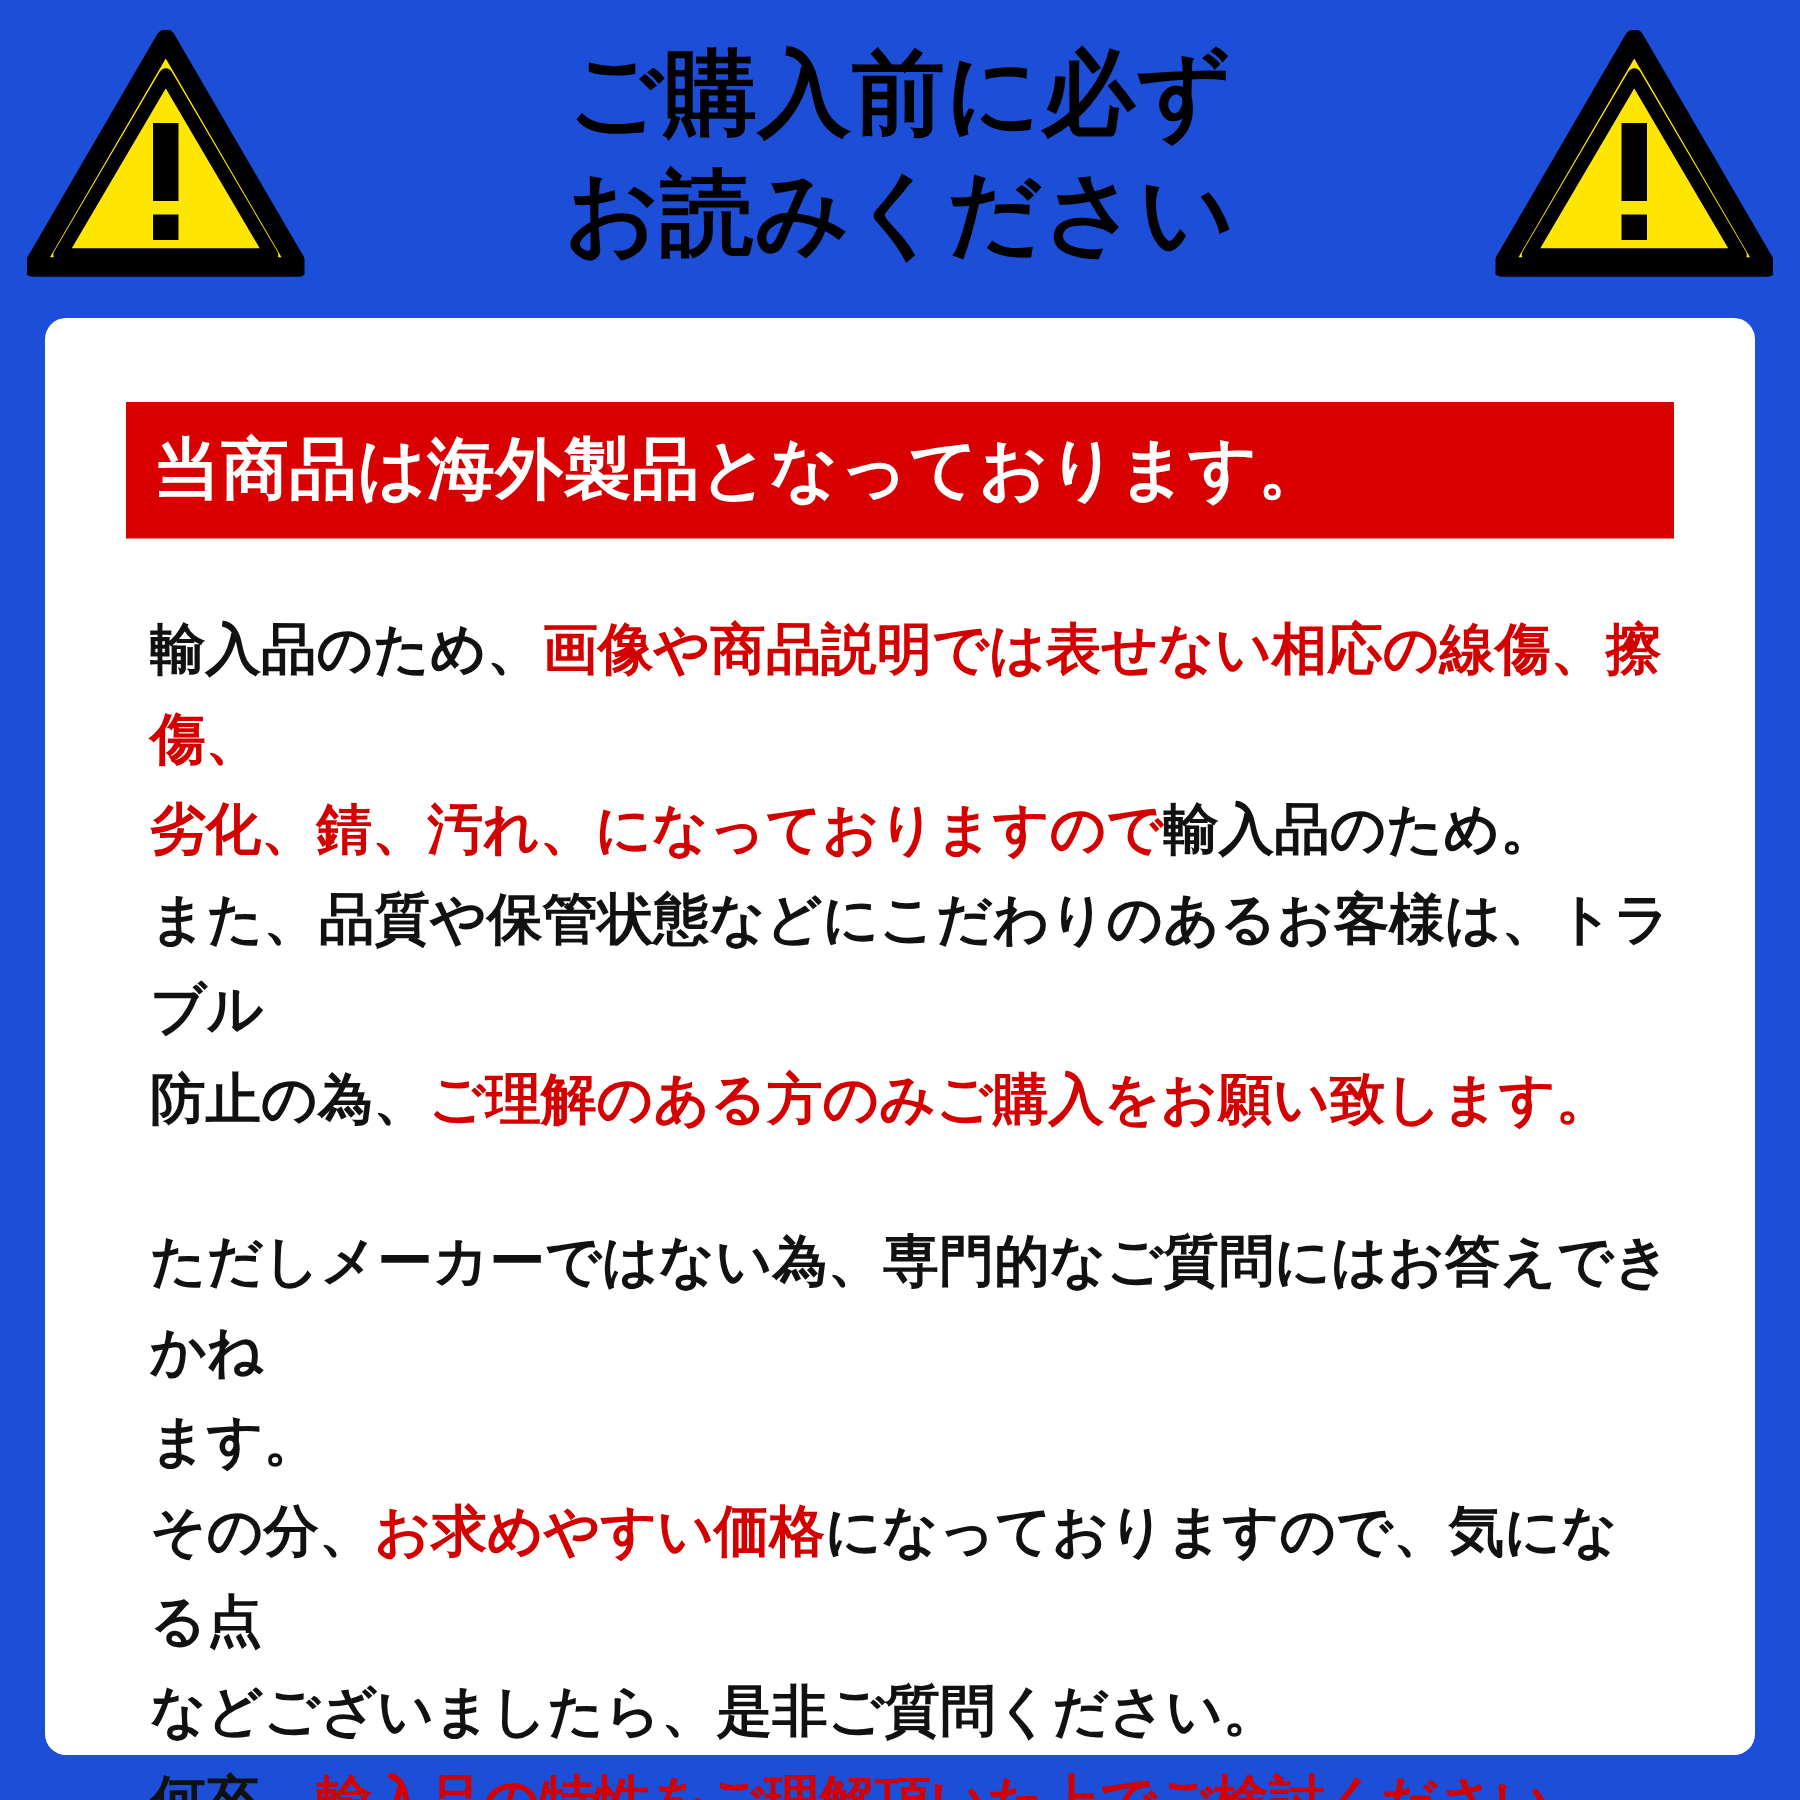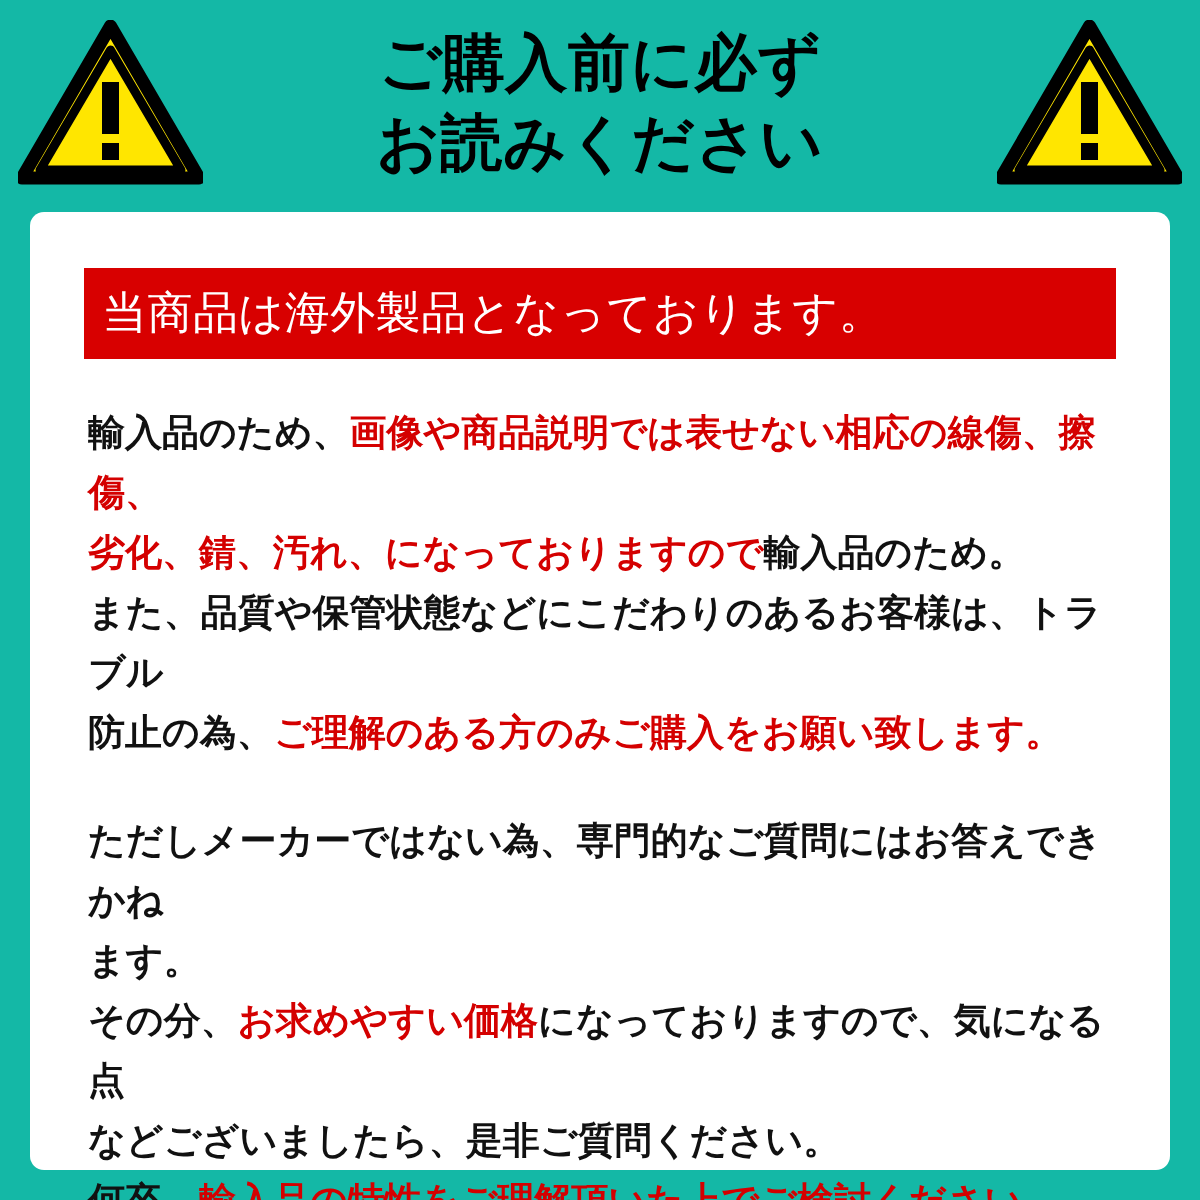--- a/index.html
+++ b/index.html
@@ -10,21 +10,21 @@
     width: 1200px;
     height: 1200px;
     background: #FFE600;
     font-family: "Liberation Sans", sans-serif;
     overflow: hidden;
   }
   .page {
     position: relative;
     width: 1200px;
     height: 1200px;
-    background: #14b8a6;
+    background: #1d4ed8;
     box-sizing: border-box;
   }
 
   
   .header {
     position: relative;
     height: 205px;
     display: flex;
     align-items: center;
     justify-content: center;
@@ -65,39 +65,39 @@
     height: 958px;
     background: #FFFFFF;
     border-radius: 14px;
     box-sizing: border-box;
     padding: 56px 54px 0 54px;
   }
 
   .banner {
     background: #D80000;
     color: #FFFFFF;
-    font-weight: normal;
+    font-weight: bold;
     font-size: 45px;
     line-height: 1.45;
     padding: 12px 18px 14px 18px;
     box-sizing: border-box;
     letter-spacing: 0.01em;
     white-space: nowrap;
   }
 
   .body-text {
     margin-top: 44px;
     font-size: 37px;
     line-height: 1.62;
     color: #111111;
     font-weight: bold;
     letter-spacing: 0.0em;
   }
   .para {
-    margin: 0 0 0 4px;
+    margin: 0 0 0 16px;
   }
   .para + .para {
     margin-top: 0;
   }
   .gap {
     height: 48px;
   }
   .red {
     color: #D40000;
   }

